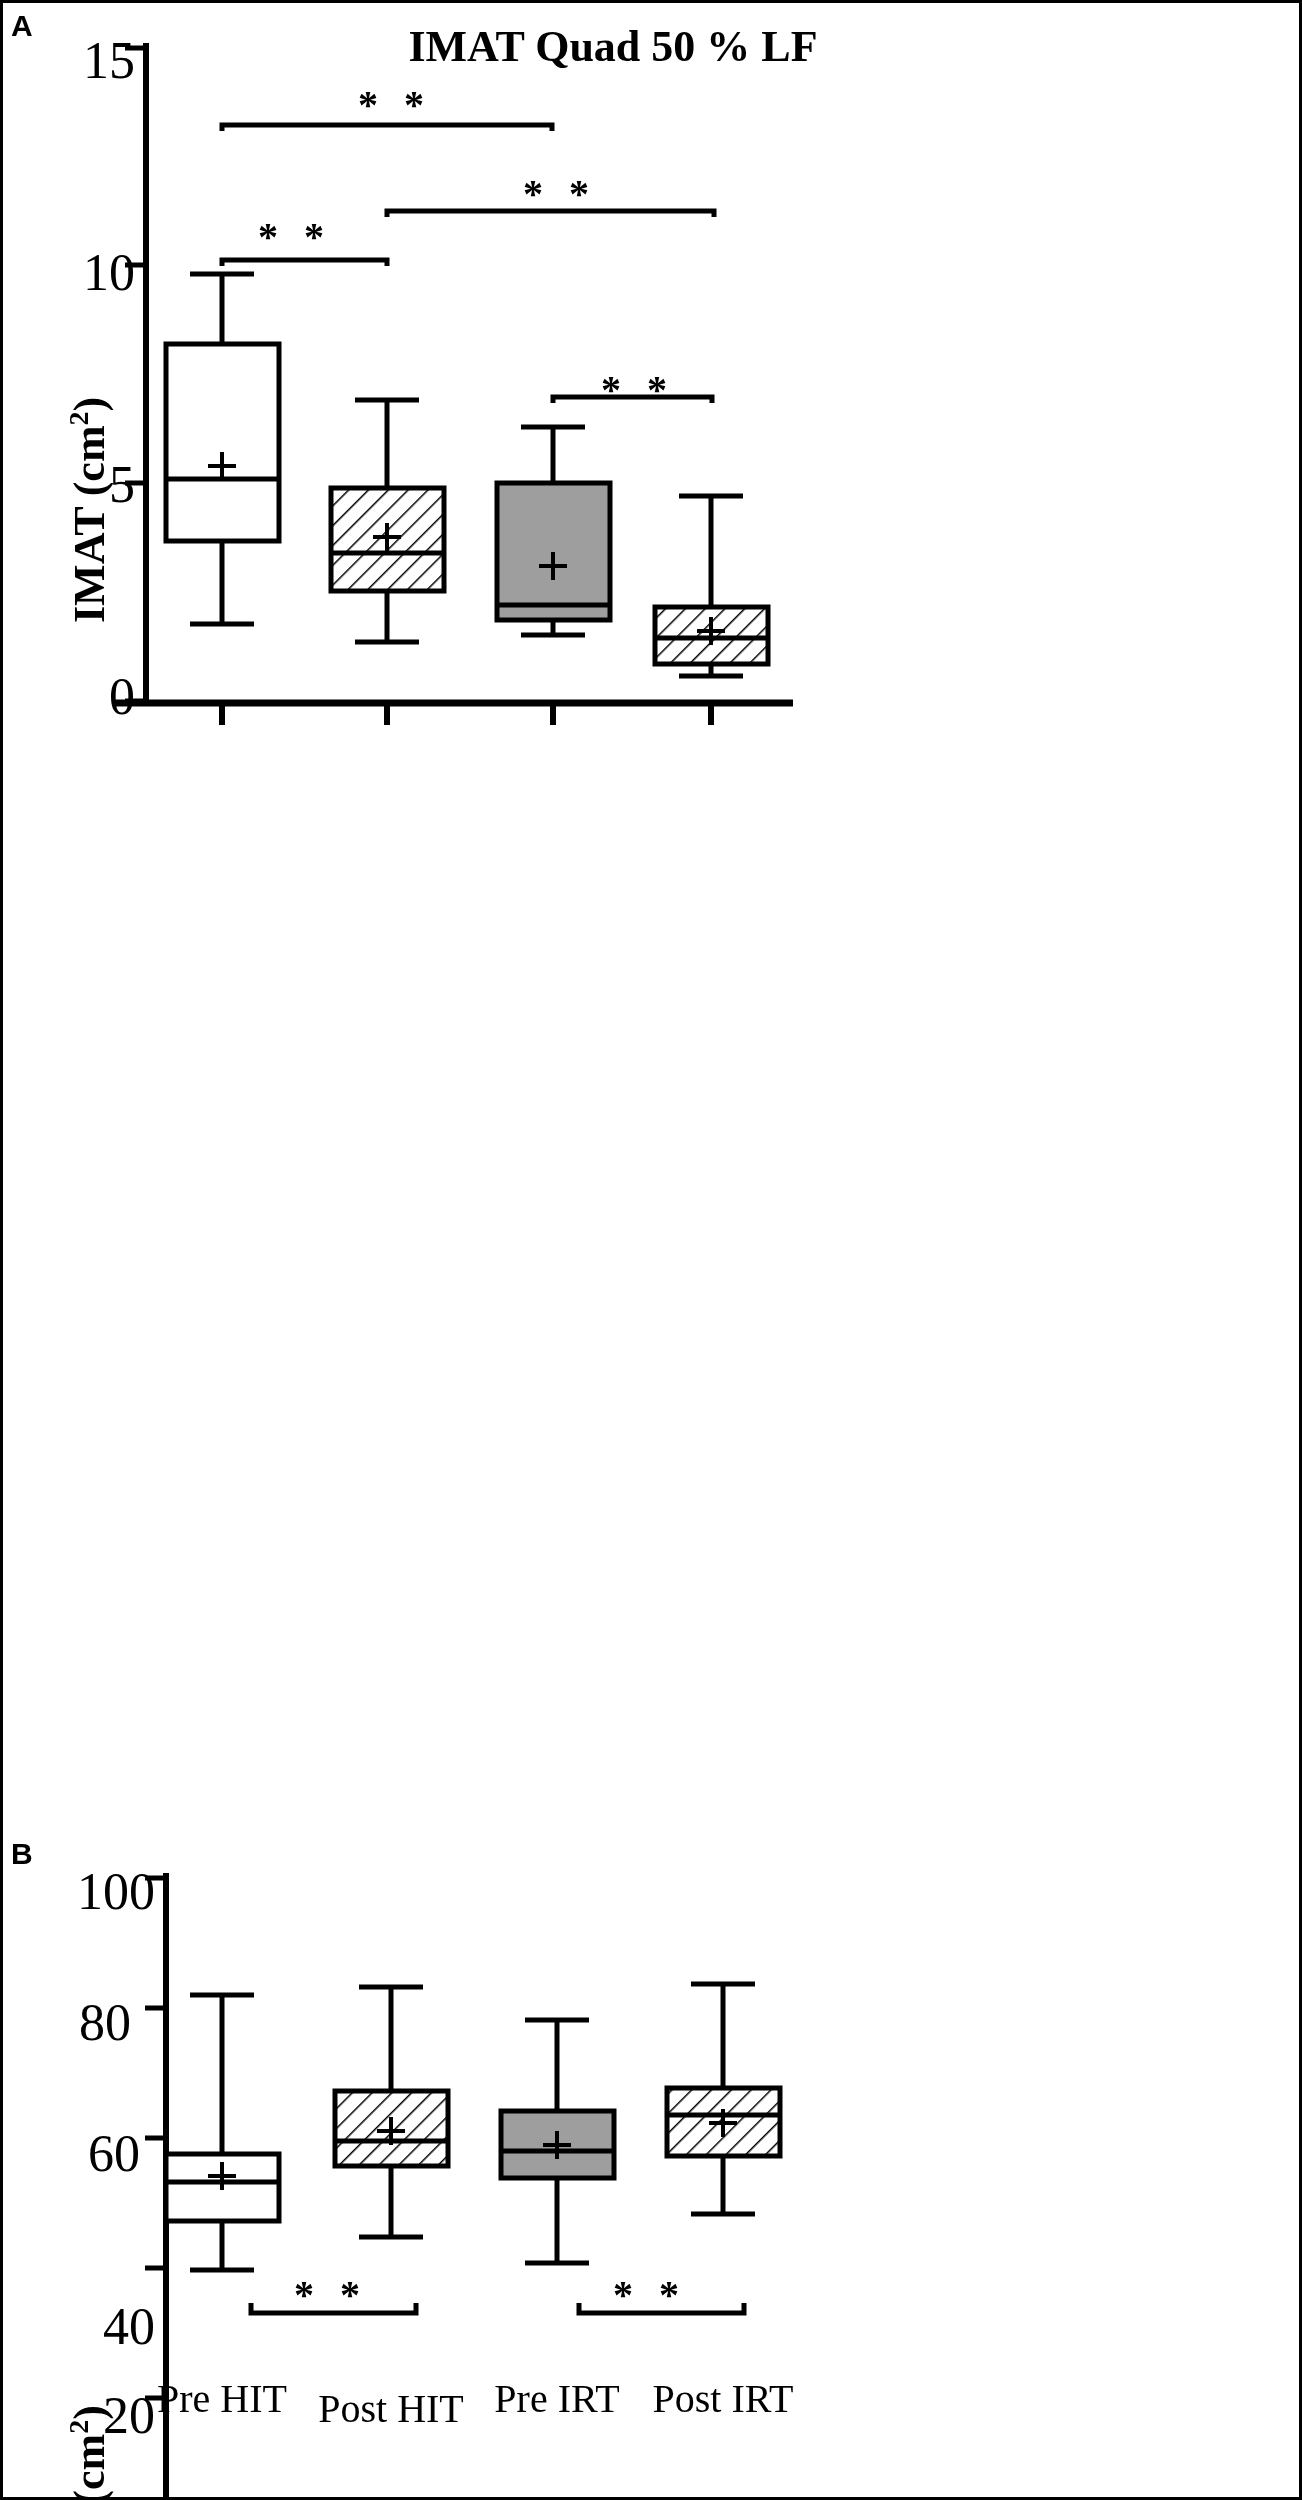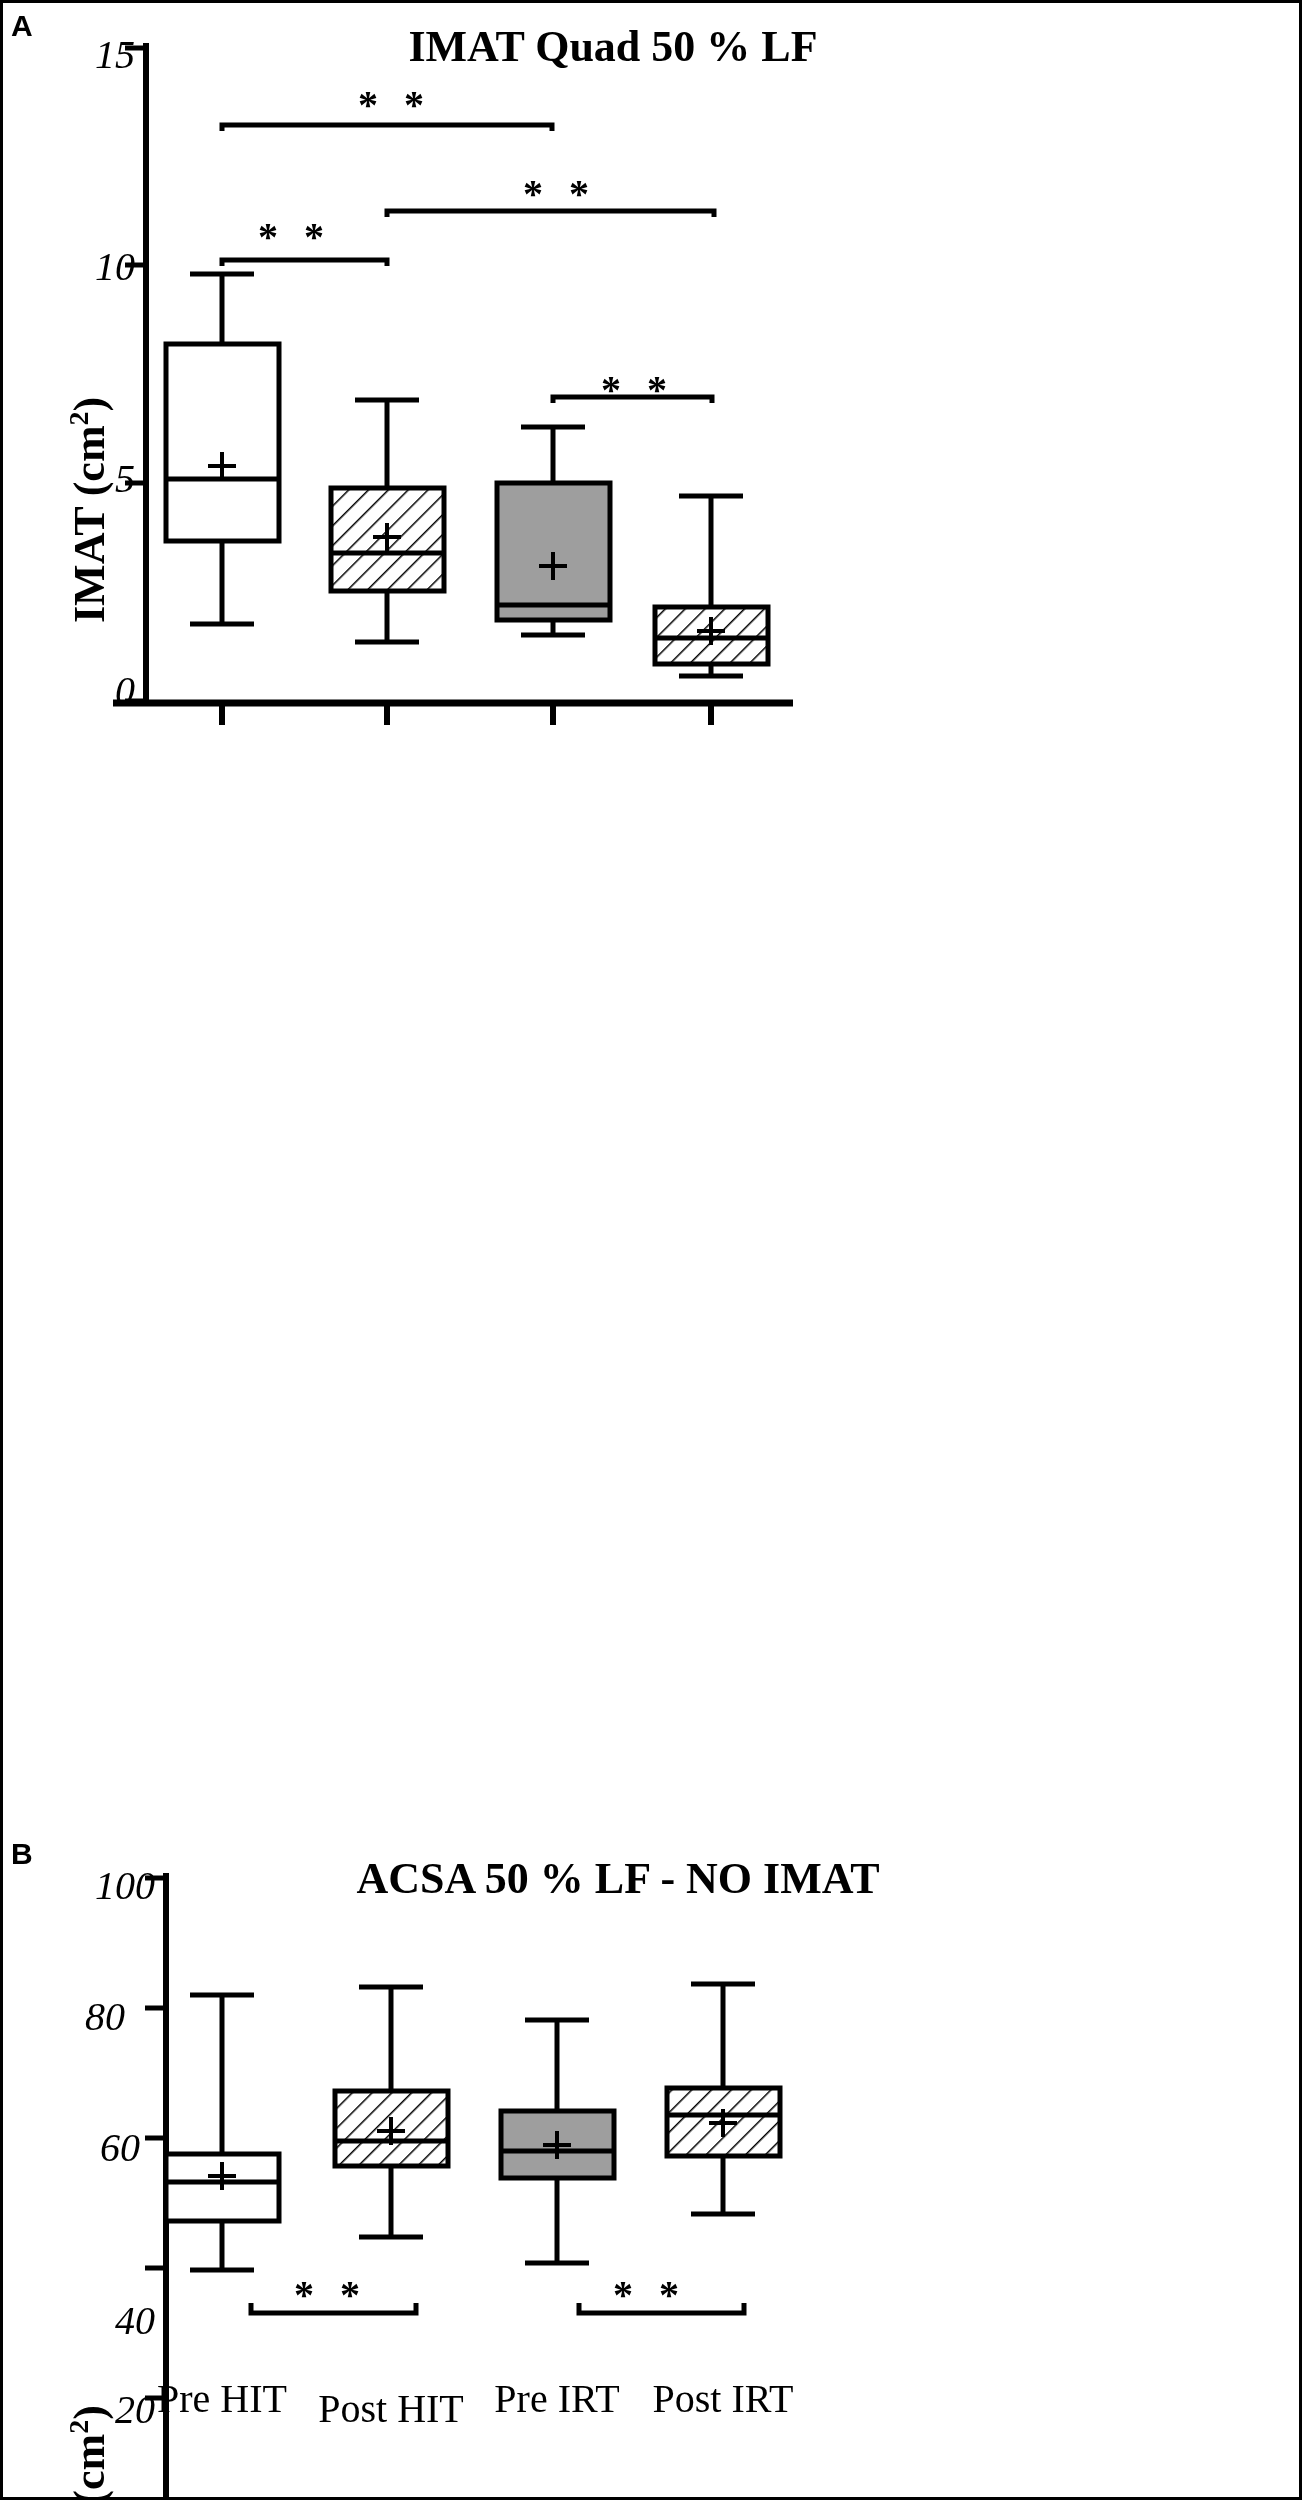--- a/index.html
+++ b/index.html
@@ -2,21 +2,21 @@
 <html><head>
 <meta charset="utf-8">
 <style>
   html,body{margin:0;padding:0;background:#ffffff;}
   body{width:1302px;height:2500px;font-family:"Liberation Serif",serif;color:#000;}
   .page{position:relative;width:1302px;height:2500px;background:#fff;box-sizing:border-box;border:3px solid #000;}
   .panel{position:absolute;left:0;width:1302px;}
   .panel-letter{position:absolute;font-family:"Liberation Sans",sans-serif;font-weight:bold;font-size:30px;}
   .chart-title{position:absolute;text-align:center;font-size:44px;font-weight:700;white-space:nowrap;}
   .axis-label{position:absolute;font-size:44px;font-weight:bold;transform:rotate(-90deg);transform-origin:left top;white-space:nowrap;}
-  .tick-label{position:absolute;font-size:40px;text-align:right;white-space:nowrap;font-style:italic;}
+  .tick-label{position:absolute;font-size:52px;text-align:right;white-space:nowrap;}
   .cat-label{position:absolute;font-size:40px;text-align:center;white-space:nowrap;}
   .sig-star{position:absolute;font-size:40px;font-weight:bold;letter-spacing:8px;white-space:nowrap;}
   svg{position:absolute;left:0;top:0;overflow:visible;}
 </style>
 </head>
 <body>
 
 <div class="page">
 
   <div class="panel" style="top:0;height:1250px;">
@@ -105,21 +105,20 @@
       <path d="M384,214 L384,208 L711,208 L711,214" fill="none" stroke="#000" stroke-width="5"></path>
 
       <path d="M219,263 L219,257 L384,257 L384,263" fill="none" stroke="#000" stroke-width="5"></path>
 
       <path d="M550,400 L550,394 L709,394 L709,400" fill="none" stroke="#000" stroke-width="5"></path>
     </svg>
   </div>
 
   <div class="panel" style="top:1250px;height:1250px;">
     <div class="panel-letter" style="left:8px;top:584px;">B</div>
-    <div class="chart-title" style="left:200px;top:600px;width:830px;">ACSA 50 % LF - NO IMAT</div>
 
     <div class="axis-label" style="left:60px;top:1380px;">ACSA (cm<sup style="font-size:28px;">2</sup>)</div>
 
     <div class="tick-label" style="left:52px;top:609px;width:100px;">100</div>
     <div class="tick-label" style="left:52px;top:740px;width:100px;text-align:center;">80</div>
     <div class="tick-label" style="left:37px;top:871px;width:100px;">60</div>
     <div class="tick-label" style="left:52px;top:1044px;width:100px;">40</div>
     <div class="tick-label" style="left:52px;top:1133px;width:100px;">20</div>
 
     <div class="sig-star" style="left:291px;top:1018px;">* *</div>

